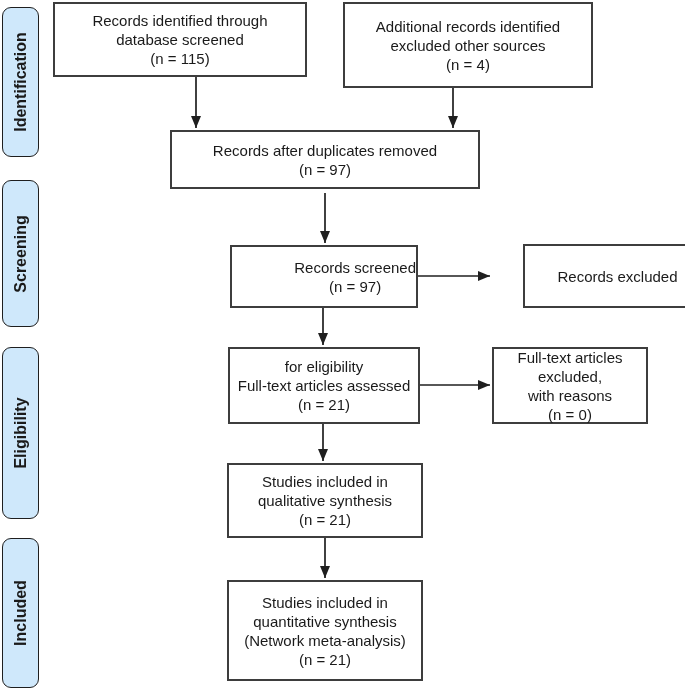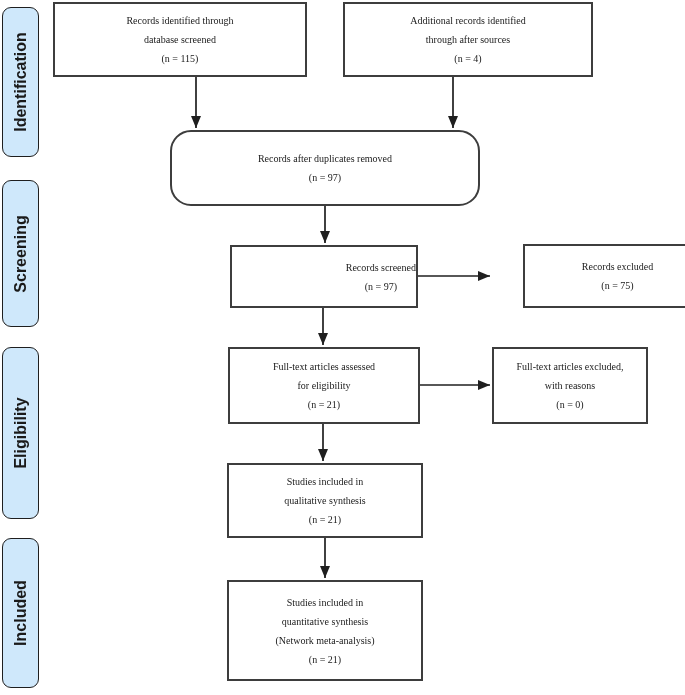--- a/index.html
+++ b/index.html
@@ -21,30 +21,30 @@
   .stage-text{
     transform:rotate(-90deg); white-space:nowrap;
     font-weight:bold; font-size:16px; color:var(--text);
   }
   .node{
     position:absolute; background:var(--node-fill);
     border:2px solid var(--node-border);
     display:flex; align-items:center; justify-content:center;
     box-sizing:border-box;
   }
-  .node-text{ text-align:center; font-size:10px; line-height:19px;font-family:Liberation Serif, serif; }
+  .node-text{ text-align:center; font-size:15px; line-height:19px; }
   
   .s1{left:2px;  top:7px;   width:35px; height:148px;}
   .s2{left:2px;  top:180px; width:35px; height:145px;}
   .s3{left:2px;  top:347px; width:35px; height:170px;}
   .s4{left:2px;  top:538px; width:35px; height:148px;}
   
   .b1{left:53px;  top:2px;   width:254px; height:75px;}
-  .b2{left:343px; top:2px;   width:250px; height:75px;align-items:center;}
-  .b3{left:170px; top:130px; width:310px; height:76px;border-radius:21px;}
+  .b2{left:343px; top:2px;   width:250px; height:86px;align-items:center;}
+  .b3{left:170px; top:130px; width:310px; height:59px;}
   .b4{left:230px; top:245px; width:188px; height:63px;justify-content:flex-end;}
   .b5{left:492px; top:244px; width:189px; height:64px;margin-left:31px;}
   .b6{left:228px; top:347px; width:192px; height:77px;}
   .b7{left:492px; top:347px; width:156px; height:77px;}
   .b8{left:227px; top:463px; width:196px; height:75px;}
   .b9{left:227px; top:580px; width:196px; height:101px;}
 </style>
 </head>
 <body>
 
@@ -82,46 +82,45 @@
   <div class="node b1">
     <div class="node-text">
         <div>Records identified through</div>
         <div>database screened</div>
         <div>(n = 115)</div>
       </div>
   </div>
   <div class="node b2">
     <div class="node-text">
         <div>Additional records identified</div>
-        <div>through after sources</div>
+        <div>excluded other sources</div>
         <div>(n = 4)</div>
       </div>
   </div>
   <div class="node b3">
     <div class="node-text">
         <div>Records after duplicates removed</div>
         <div>(n = 97)</div>
       </div>
   </div>
   <div class="node b4">
     <div class="node-text">
         <div>Records screened</div>
         <div>(n = 97)</div>
       </div>
   </div>
   <div class="node b5">
     <div class="node-text">
         <div>Records excluded</div>
-        <div>(n = 75)</div>
       </div>
   </div>
   <div class="node b6">
     <div class="node-text">
+        <div>for eligibility</div>
         <div>Full-text articles assessed</div>
-        <div>for eligibility</div>
         <div>(n = 21)</div>
       </div>
   </div>
   <div class="node b7">
     <div class="node-text">
         <div>Full-text articles excluded,</div>
         <div>with reasons</div>
         <div>(n = 0)</div>
       </div>
   </div>

